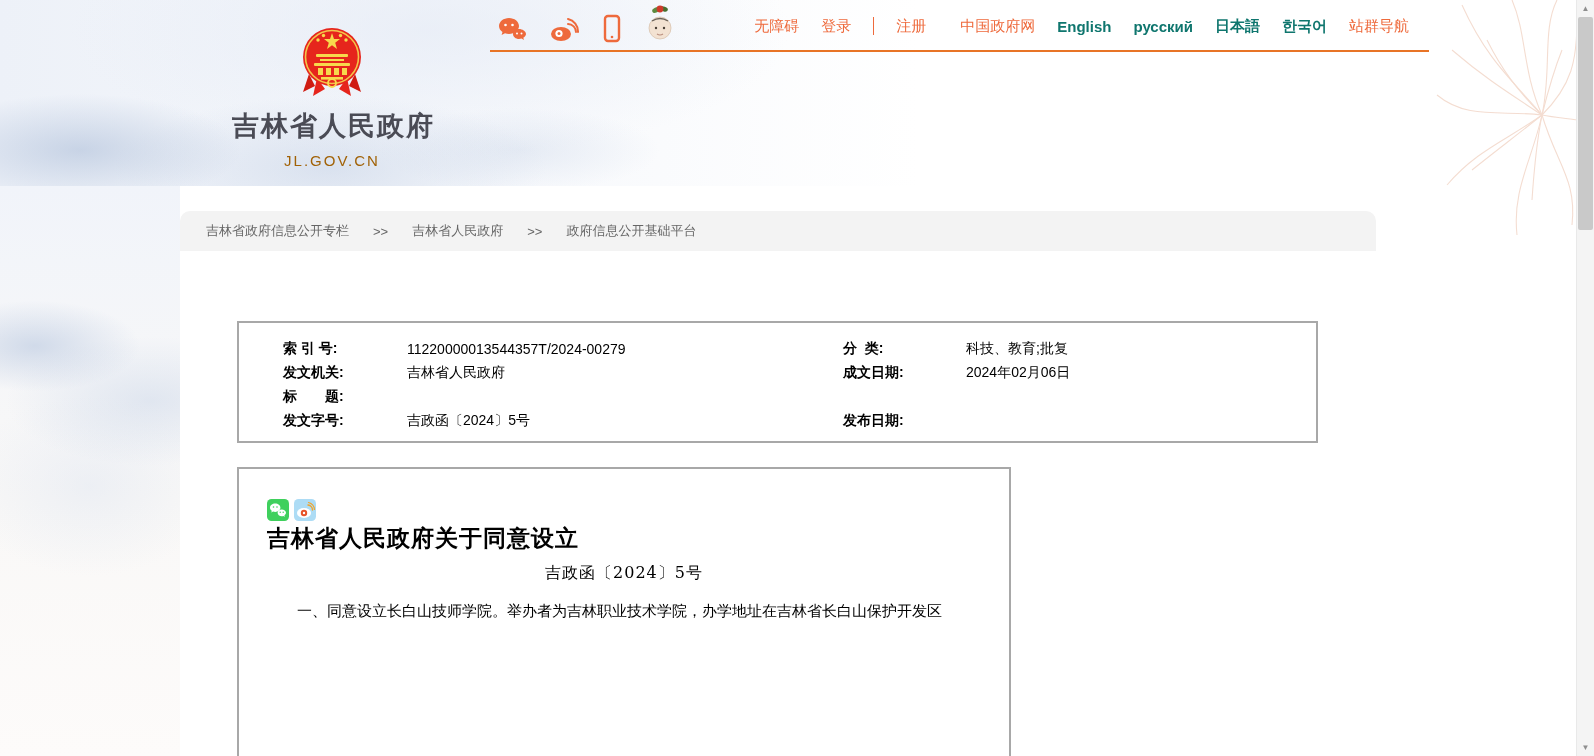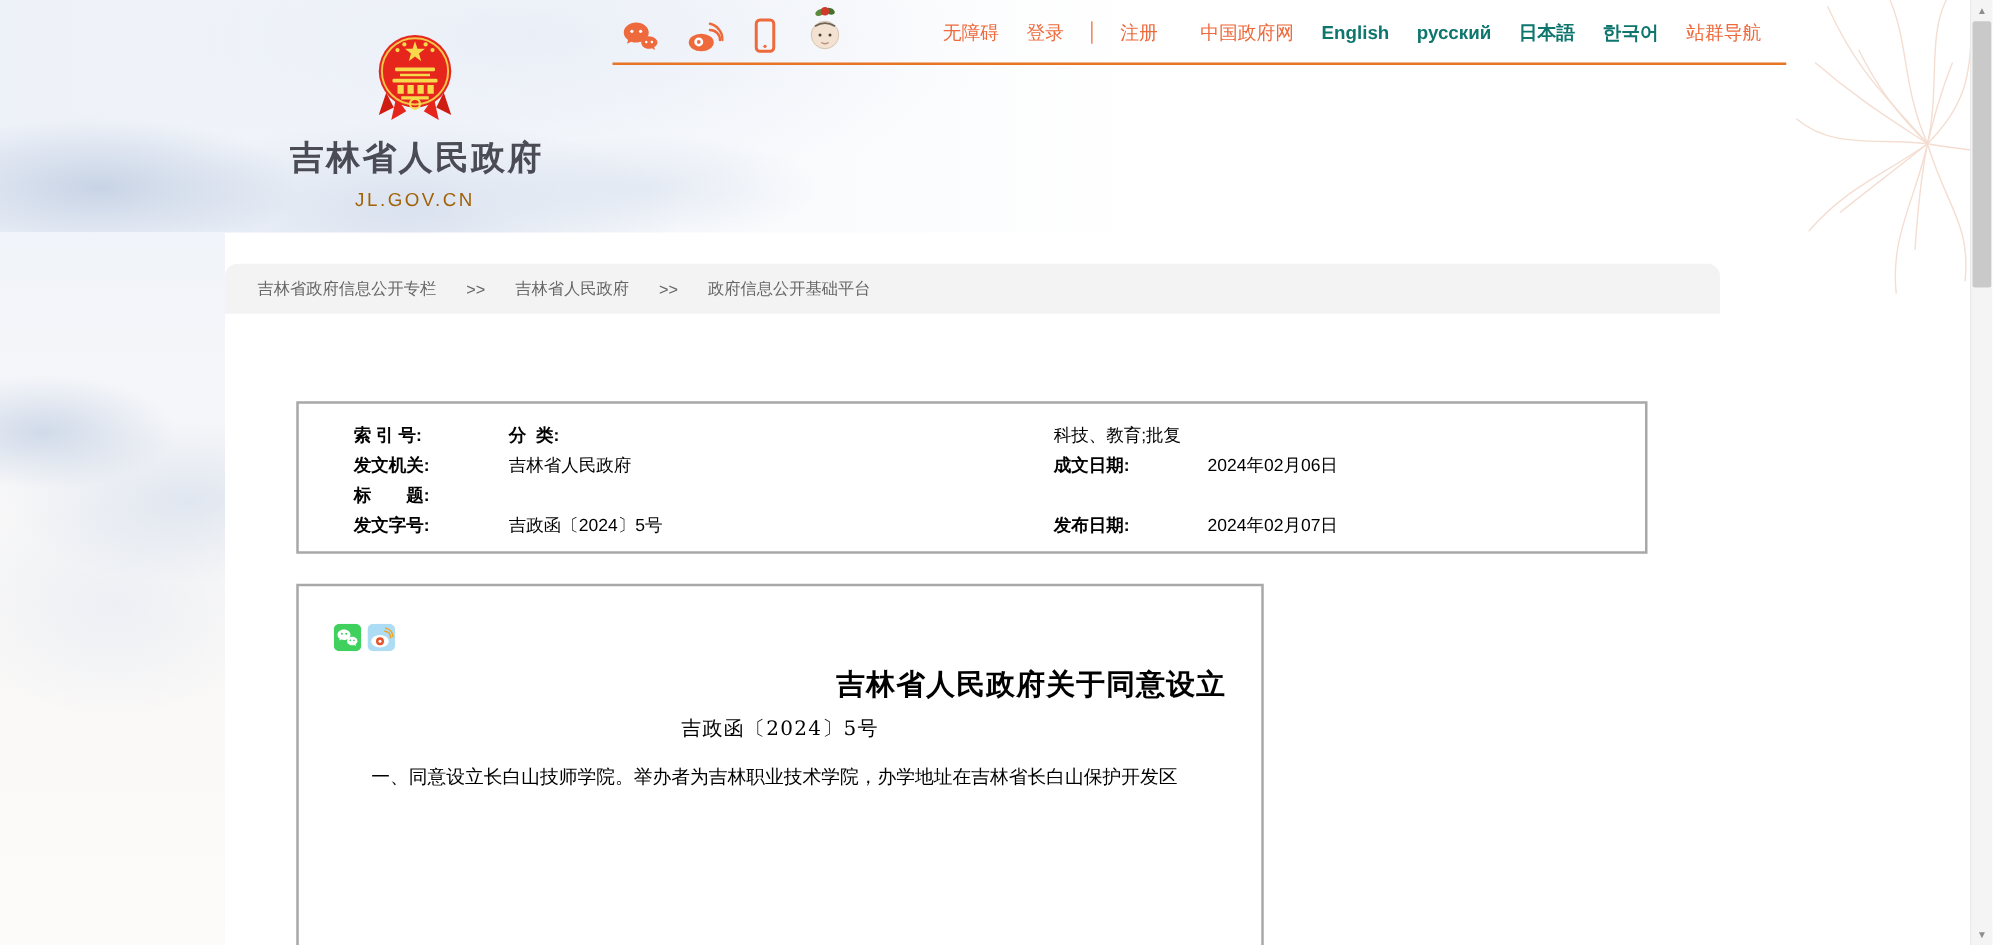--- a/index.html
+++ b/index.html
@@ -65,21 +65,21 @@
   .meta-value{white-space:nowrap;}
   
   .doc-box{
     position:absolute;left:237px;top:467px;width:774px;height:420px;
     border:2px solid #a8a8a8;background:#fff;box-sizing:border-box;
     padding:30px 28px 0 28px;
   }
   .share-row{display:flex;gap:5px;align-items:center;}
   .share-icon{width:22px;height:22px;display:inline-block;cursor:pointer;}
   .doc-title{
-    margin-top:10px;text-align:right;font-family:"DejaVu Serif","Liberation Serif",serif;
+    text-align:left;font-family:"DejaVu Serif","Liberation Serif",serif;
     font-weight:bold;font-size:23px;line-height:33px;color:#000;letter-spacing:1px;
   }
   .doc-number{
     margin-top:9px;text-align:center;font-family:"DejaVu Serif","Liberation Serif",serif;
     font-size:16px;color:#000;letter-spacing:1px;
   }
   .doc-body{
     margin-top:12px;font-family:"DejaVu Serif","Liberation Serif",serif;
     font-size:15px;line-height:31px;color:#000;text-align:justify;
   }
@@ -213,39 +213,39 @@
     <span class="bc-sep">&gt;&gt;</span>
     <span class="bc-item">吉林省人民政府</span>
     <span class="bc-sep">&gt;&gt;</span>
     <span class="bc-item">政府信息公开基础平台</span>
   </div>
 </div>
 
 <div class="meta-box">
   <div class="meta-row">
     <span class="meta-label">索 引 号:</span>
+    <span class="meta-value">11220000013544357T/2024-00279</span>
     <span class="meta-label">分  类:</span>
     <span class="meta-value">科技、教育;批复</span>
   </div>
   <div class="meta-row">
     <span class="meta-label">发文机关:</span>
     <span class="meta-value">吉林省人民政府</span>
     <span class="meta-label">成文日期:</span>
     <span class="meta-value">2024年02月06日</span>
   </div>
   <div class="meta-row">
     <span class="meta-label">标　　题:</span>
     <span class="meta-label"></span>
     <span class="meta-value"></span>
   </div>
   <div class="meta-row">
     <span class="meta-label">发文字号:</span>
     <span class="meta-value">吉政函〔2024〕5号</span>
     <span class="meta-label">发布日期:</span>
-    <span class="meta-value">2024年02月07日</span>
   </div>
 </div>
 
 <div class="doc-box">
   <div class="share-row">
     <span class="share-icon">
       <svg width="22" height="22" viewBox="0 0 22 22">
         <rect x="0" y="0" width="22" height="22" rx="4.5" fill="#3fd05d"></rect>
         <path d="M8.2,4.5 C5.3,4.5 3,6.4 3,8.7 C3,10 3.7,11.1 4.8,11.8 L4.3,13.4 L6.1,12.5 C6.8,12.7 7.5,12.9 8.2,12.9 C11.1,12.9 13.4,11 13.4,8.7 C13.4,6.4 11.1,4.5 8.2,4.5 Z" fill="#ffffff"></path>
         <path d="M14.7,10.4 C12.4,10.4 10.6,11.9 10.6,13.8 C10.6,15.7 12.4,17.2 14.7,17.2 C15.3,17.2 15.8,17.1 16.3,16.9 L17.9,17.7 L17.4,16.2 C18.4,15.6 19,14.8 19,13.8 C19,11.9 17,10.4 14.7,10.4 Z" fill="#ffffff"></path>

